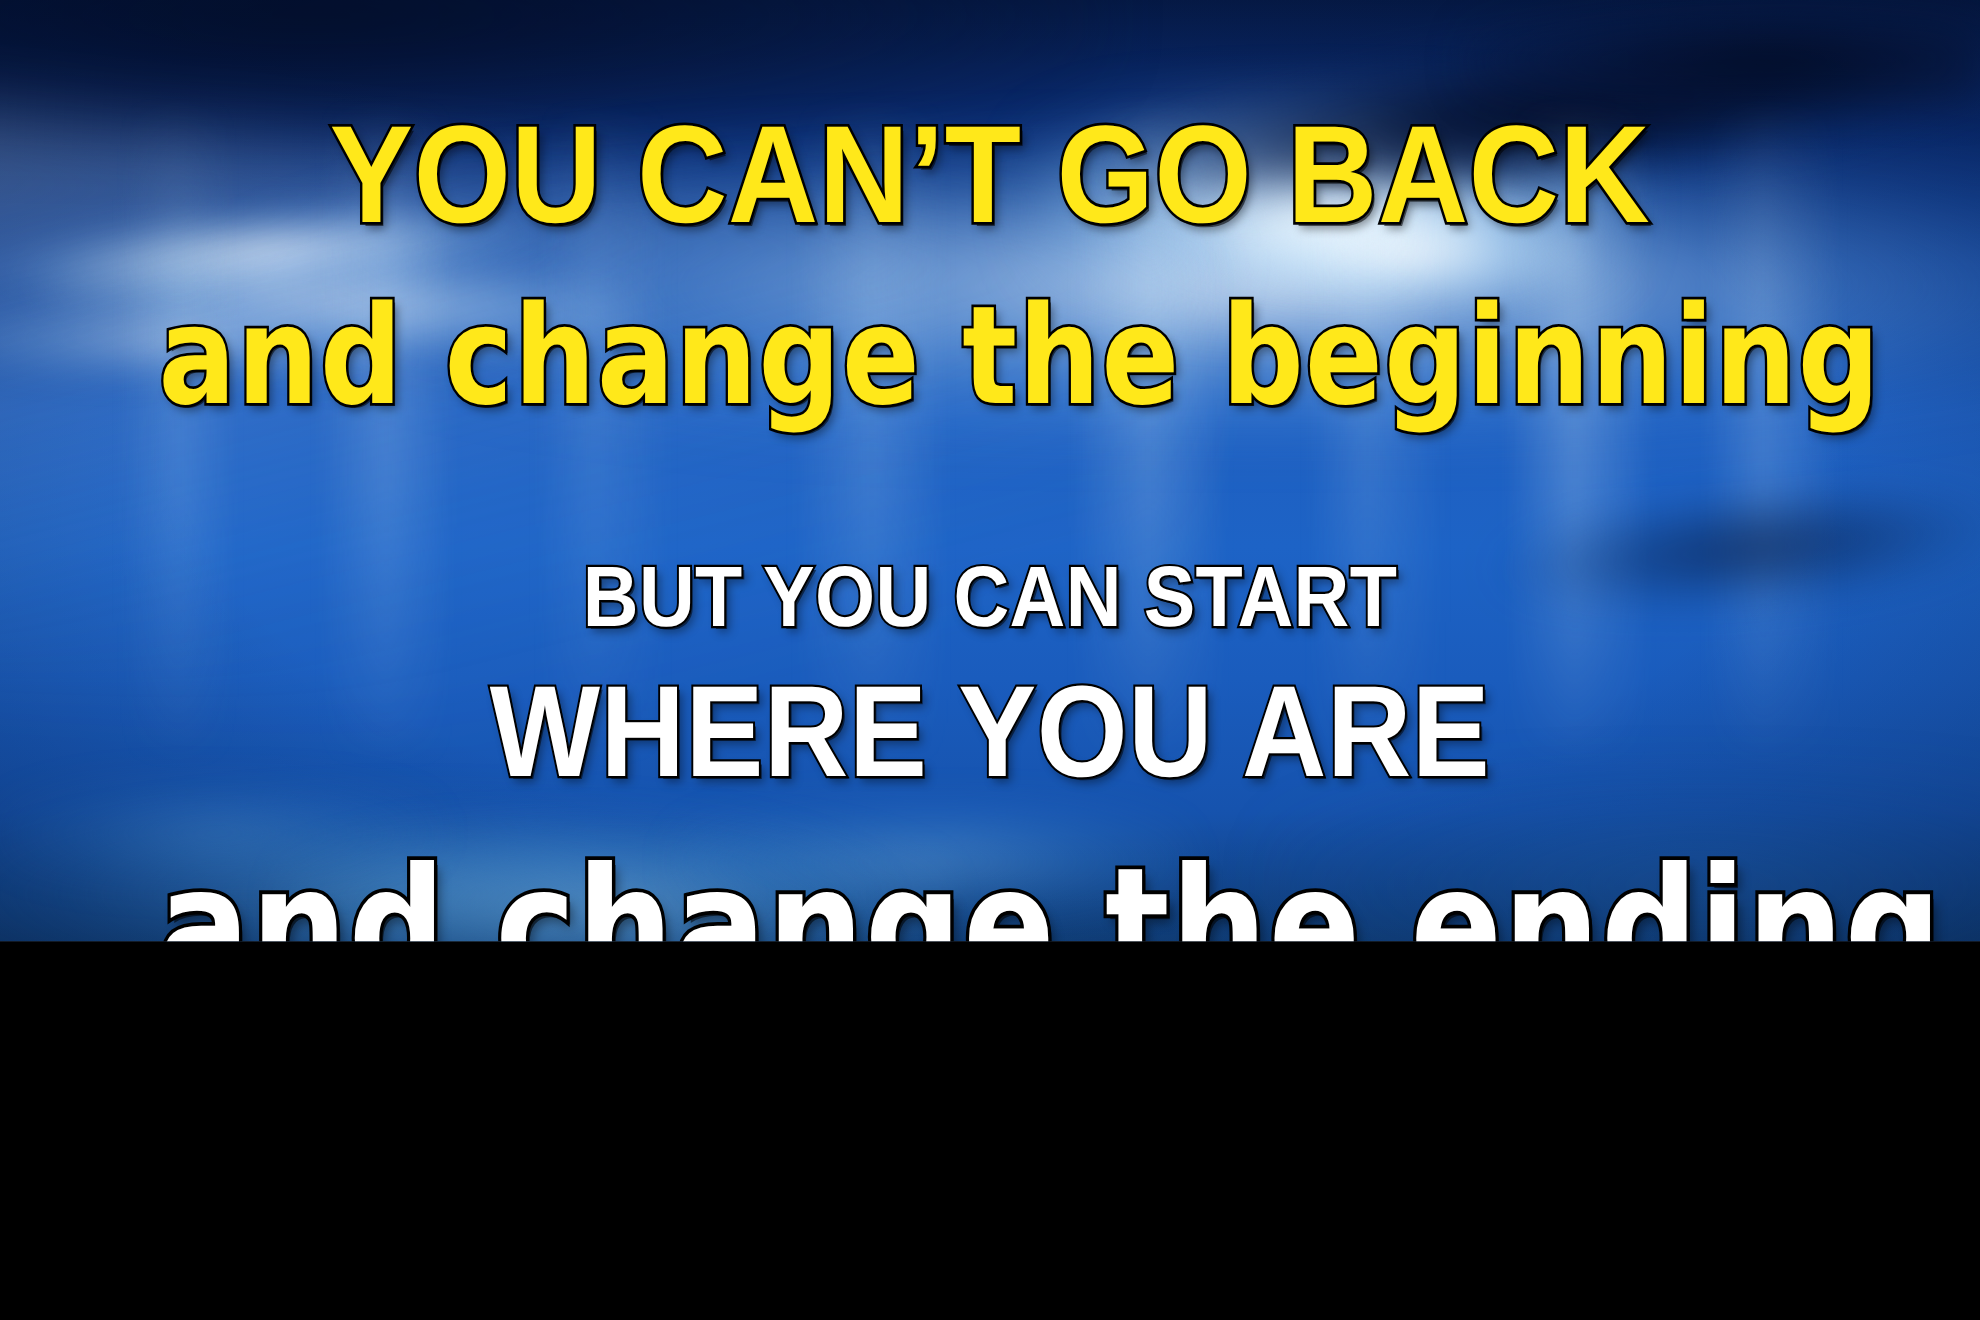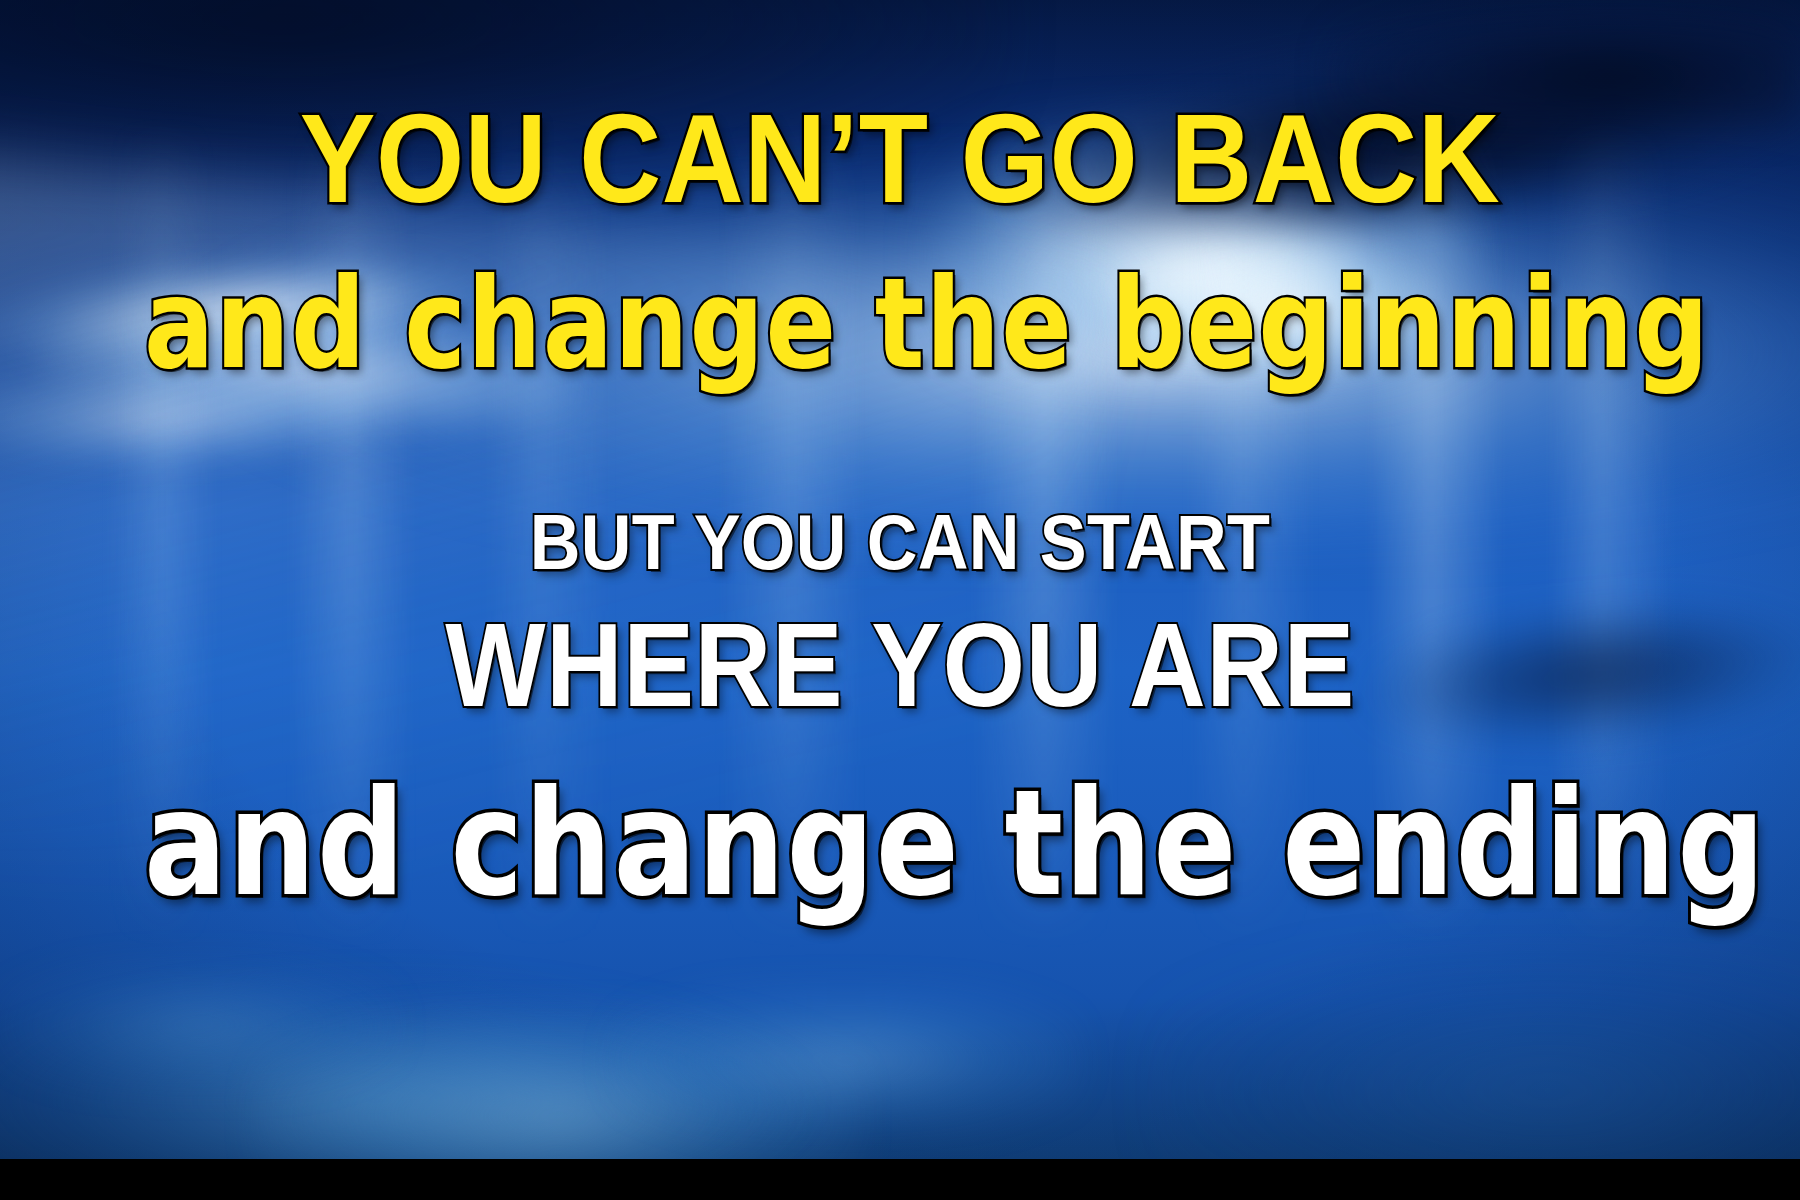--- a/index.html
+++ b/index.html
@@ -3,21 +3,21 @@
 <meta charset="utf-8">
 <style>
   html, body {
     margin: 0;
     padding: 0;
     background: #000;
   }
   #poster {
     position: relative;
     width: 1800px;
-    height: 1159px;
+    height: 856px;
     overflow: hidden;
     font-family: "Liberation Sans", sans-serif;
     background: #404040;
   }
 
   
   .sky-base {
     position: absolute;
     inset: 0;
     background:

